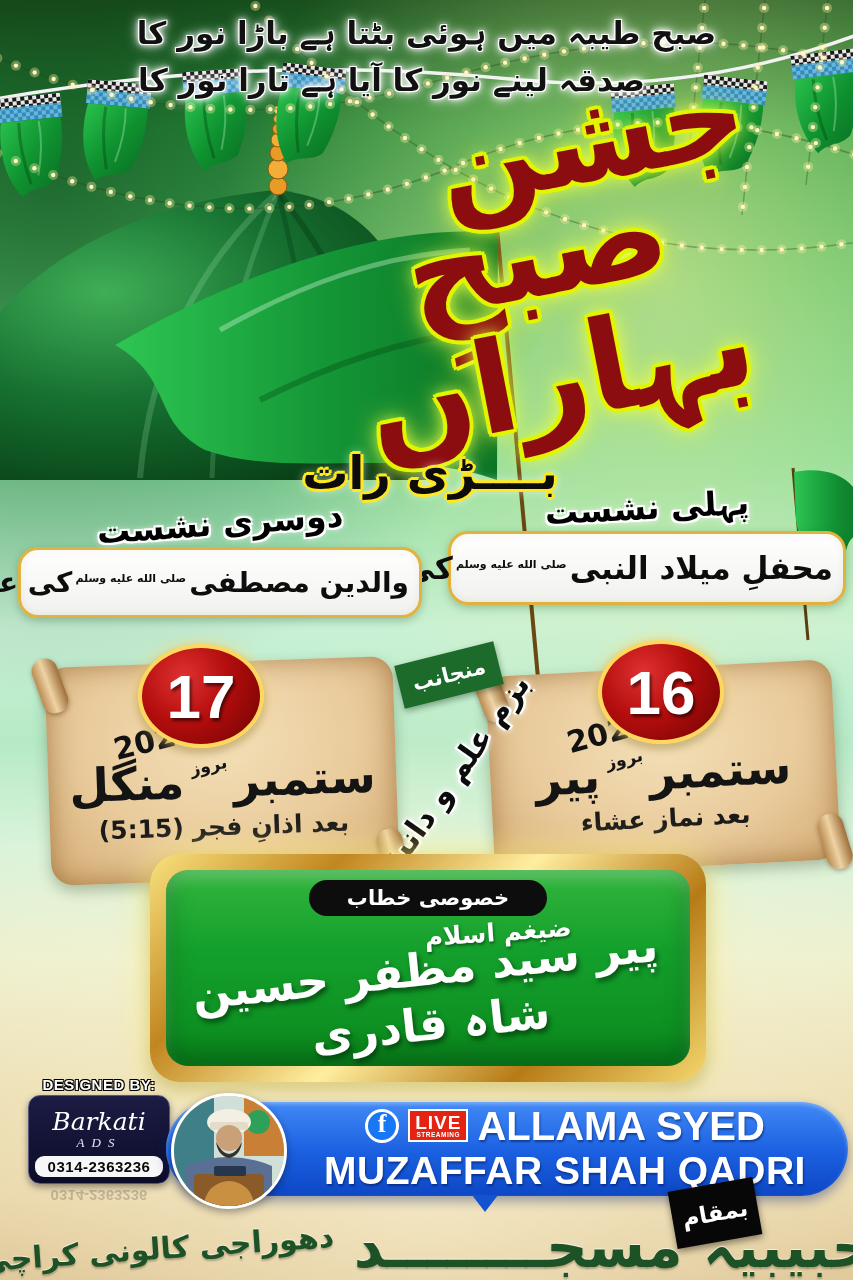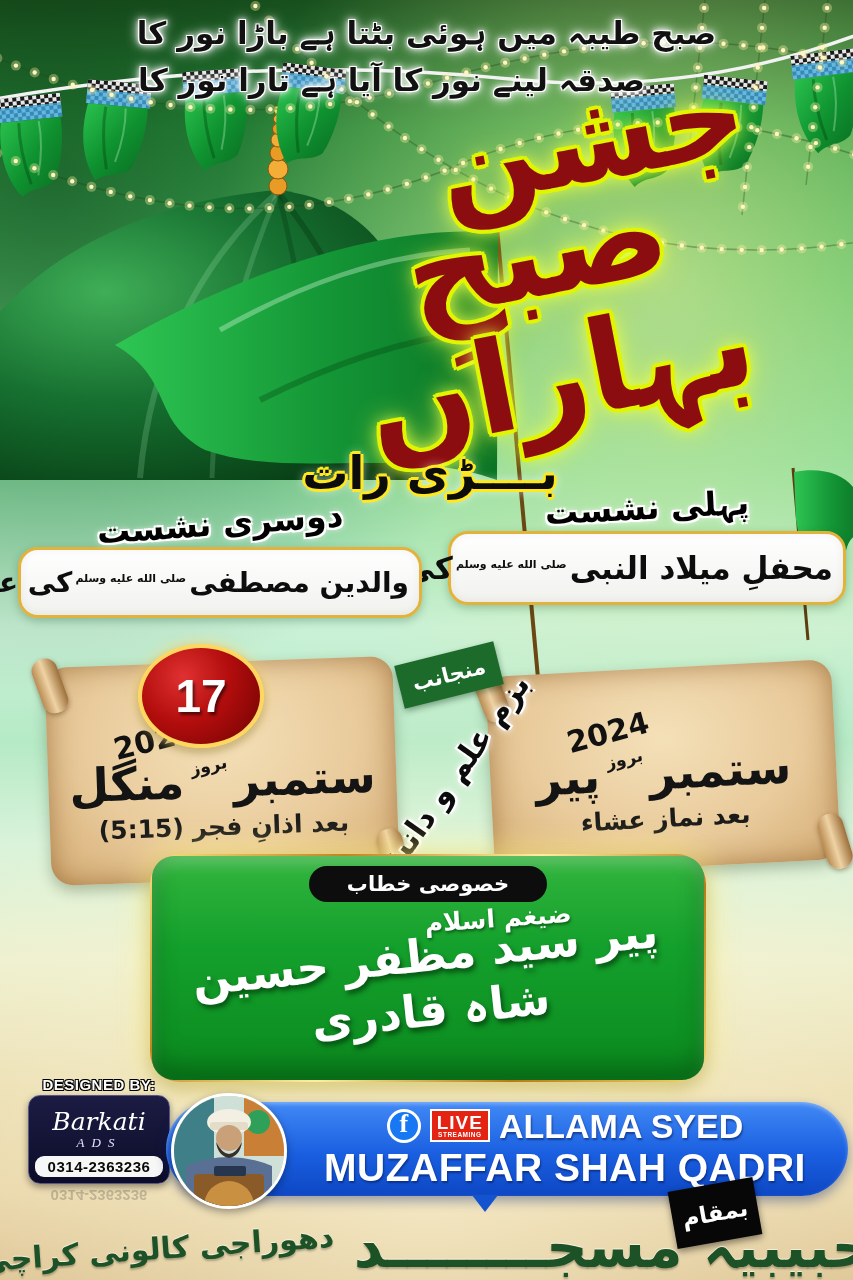--- a/index.html
+++ b/index.html
@@ -92,21 +92,21 @@
   .scroll-left .dline{margin-top:92px;}
   .scroll .baroz{font-size:17px;transform:translateY(-16px) rotate(-10deg);}
   .scroll .dtime{font-size:25px;font-weight:bold;color:#1a1a1a;margin-top:4px;direction:rtl;}
   .day-oval{
     width:118px;height:96px;border-radius:50%;
     background:radial-gradient(circle at 35% 30%, #e03131 0%, #b30d0d 45%, #6e0202 100%);
     border:4px solid #ffd75e;box-shadow:0 0 14px rgba(255,220,120,.9),0 4px 8px rgba(0,0,0,.35);
     display:flex;align-items:center;justify-content:center;z-index:3;
   }
   .day-oval span{
-    color:#fff;font-size:46px;font-weight:bold;font-family:"Liberation Sans",sans-serif;
+    color:#fff;font-size:62px;font-weight:bold;font-family:"Liberation Sans",sans-serif;
     text-shadow:2px 3px 3px rgba(0,0,0,.55);
   }
   .oval-16{left:598px;top:640px;}
   .oval-17{left:138px;top:644px;}
 
   
   .org-badge{
     left:398px;top:653px;width:102px;height:44px;transform:rotate(-14deg);
     background:#1d6b2b;color:#fff;font-size:21px;font-weight:bold;
     display:flex;align-items:center;justify-content:center;box-shadow:0 3px 6px rgba(0,40,10,.4);
@@ -116,21 +116,21 @@
     display:flex;align-items:center;justify-content:center;
   }
   .org-name .t{
     transform:rotate(-55deg);font-size:31px;font-weight:bold;color:#0b0b0b;text-align:center;
     line-height:1.25;white-space:nowrap;
     text-shadow:0 0 6px #fff,0 0 10px #fff,2px 2px 0 #fff,-2px -2px 0 #fff;
   }
 
   
   .gold-frame{
-    left:150px;top:854px;width:556px;height:228px;border-radius:30px;padding:2px;box-sizing:border-box;
+    left:150px;top:854px;width:556px;height:228px;border-radius:30px;padding:16px;box-sizing:border-box;
     background:linear-gradient(135deg,#f9e27e 0%,#c1861f 25%,#ffeea0 50%,#b77b16 75%,#f4d76e 100%);
     box-shadow:0 0 34px rgba(255,240,130,.85),0 6px 16px rgba(80,60,0,.35);
   }
   .green-panel{
     width:100%;height:100%;border-radius:22px;box-sizing:border-box;padding-top:8px;
     background:linear-gradient(180deg,#33b63e 0%,#14a02c 40%,#0b8a1e 100%);
     box-shadow:inset 0 -14px 26px rgba(0,60,10,.45), inset 0 8px 14px rgba(255,255,255,.25);
     text-align:center;
   }
   .addr-badge{
@@ -185,21 +185,21 @@
     width:34px;height:34px;border-radius:50%;background:#1877f2;border:3px solid #fff;
     color:#fff;font-size:26px;font-weight:bold;display:flex;align-items:center;justify-content:center;
     font-family:"Liberation Serif",serif;box-sizing:border-box;padding-bottom:3px;
   }
   .live-badge{
     background:#e42313;border:2px solid #fff;color:#fff;text-align:center;
     padding:2px 5px 1px;line-height:1;
   }
   .live-badge .lv{font-size:19px;letter-spacing:1px;}
   .live-badge .st{font-size:6.5px;letter-spacing:.5px;}
-  .live-name1{font-size:34px;text-shadow:1px 2px 2px rgba(0,20,80,.5);}
+  .live-name1{font-size:40px;text-shadow:1px 2px 2px rgba(0,20,80,.5);}
   .live-name2{font-size:39px;letter-spacing:.5px;margin-top:3px;text-shadow:1px 2px 2px rgba(0,20,80,.5);}
   .bar-pointer{
     left:472px;top:1195px;width:0;height:0;
     border-left:13px solid transparent;border-right:13px solid transparent;border-top:17px solid #1353cf;
   }
 
   
   .venue-badge{
     left:672px;top:1184px;width:86px;height:58px;background:#070707;transform:rotate(-10deg);
     color:#fff;font-size:23px;font-weight:bold;display:flex;align-items:center;justify-content:center;
@@ -630,20 +630,23 @@
 
   <div class="layer scroll scroll-right">
     <div class="year">2024</div>
     <div class="dline">
         <span>ستمبر</span>
         <span class="baroz">بروز</span>
         <span>پیر</span>
       </div>
     <div class="dtime">بعد نماز عشاء</div>
   </div>
+  <div class="layer day-oval oval-16">
+      <span>16</span>
+    </div>
 
   <div class="layer scroll scroll-left">
     <div class="year">2024</div>
     <div class="dline">
         <span>ستمبر</span>
         <span class="baroz">بروز</span>
         <span>منگل</span>
       </div>
     <div class="dtime">بعد اذانِ فجر (5:15)</div>
   </div>

